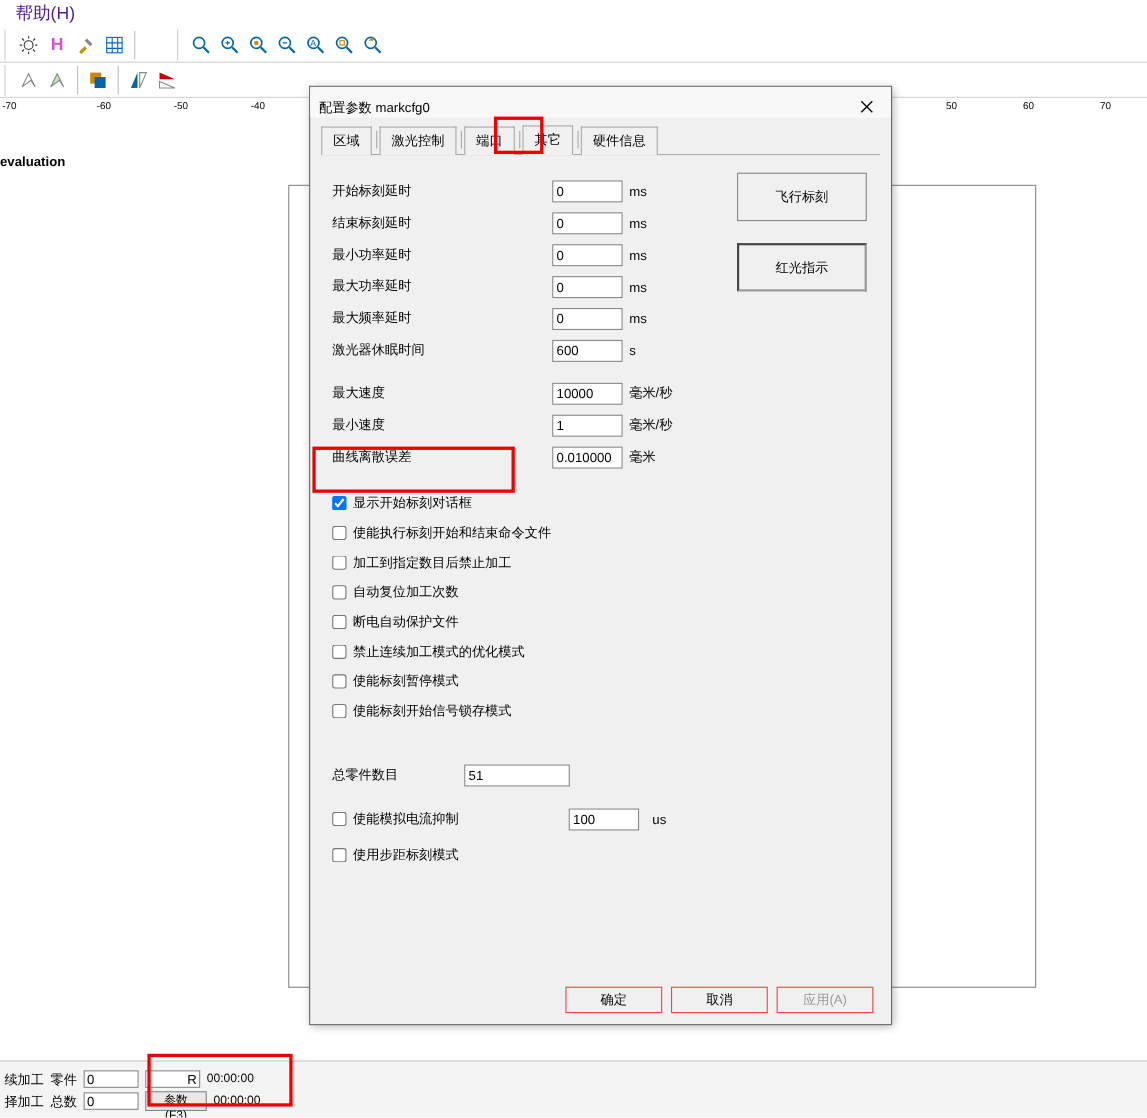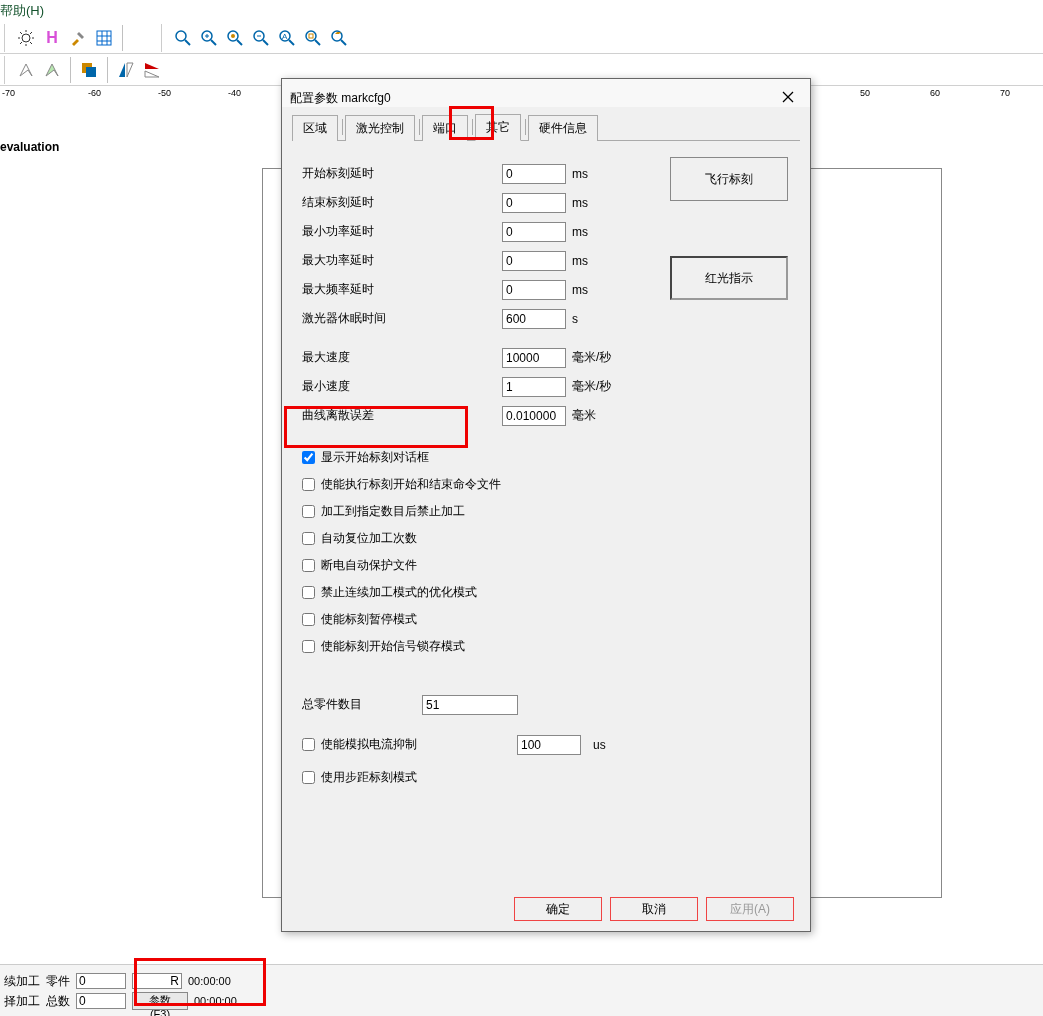--- a/index.html
+++ b/index.html
@@ -1,18 +1,18 @@
 <!DOCTYPE html>
 <html><head>
 <meta charset="utf-8">
 <style>
 * { box-sizing: border-box; margin: 0; padding: 0; }
 body { font-family: "Microsoft YaHei", "SimSun", Arial, sans-serif; font-size: 12px; background: #fff; color: #000; overflow: hidden; width: 1043px; height: 1016px; position: relative; }
 
-.menu-bar { padding: 2px 0; font-size: 13px; color: #14532d; }
+.menu-bar { padding: 2px 14px; font-size: 16px; color: #4c1d95; }
 
 .toolbar1 { display: flex; align-items: center; border-bottom: 1px solid #d0d0d0; height: 32px; padding: 0 4px; gap: 2px; }
 .toolbar2 { display: flex; align-items: center; border-bottom: 1px solid #d0d0d0; height: 32px; padding: 0 4px; gap: 2px; }
 .tb-icon { width: 24px; height: 24px; display: flex; align-items: center; justify-content: center; cursor: pointer; }
 .tb-sep { width: 1px; height: 26px; background: #c0c0c0; margin: 0 4px; }
 .tb-box { width: 2px; height: 28px; border-left: 1px solid #ccc; margin-right: 6px; }
 
 .ruler-h { height: 20px; background: #fff; font-size: 9px; display: flex; position: relative; border-bottom: 1px solid #999; }
 .ruler-h .tick-label { position: absolute; top: 2px; font-size: 9px; color: #000; }
 
@@ -35,23 +35,23 @@
 
 .dialog-body { padding: 18px 20px; position: relative; height: calc(100% - 80px); }
 .param-row { display: flex; align-items: center; height: 29px; }
 .param-label { width: 200px; font-size: 12px; }
 .param-input { width: 64px; height: 20px; border: 1px solid #888; padding: 0 3px; font-size: 12px; background: #fff; }
 .param-unit { margin-left: 6px; font-size: 12px; }
 
 .cb-row { display: flex; align-items: center; height: 27px; gap: 6px; }
 .cb-row input[type=checkbox] { width: 13px; height: 13px; }
 
-.right-buttons { position: absolute; top: 16px; right: 22px; display: flex; flex-direction: column; gap: 36px; }
+.right-buttons { position: absolute; top: 16px; right: 22px; display: flex; flex-direction: column; gap: 20px; }
 .big-btn { width: 118px; height: 44px; border: 1px solid #888; background: #f0f0f0; cursor: pointer; font-size: 12px; }
-.big-btn.pressed { border: 2px inset #999; margin-top: 19px; }
+.big-btn.pressed { border: 2px inset #999; }
 
 .dialog-buttons { position: absolute; bottom: 10px; right: 16px; display: flex; gap: 8px; }
 .dlg-btn { width: 88px; height: 24px; border: 1px solid #ef4444; background: #f0f0f0; cursor: pointer; font-size: 12px; }
 .dlg-btn:disabled { color: #999; }
 
 .bottom-bar { position: absolute; bottom: 0; left: 0; right: 0; height: 52px; border-top: 1px solid #ccc; background: #f4f4f4; padding: 6px 4px; }
 .bb-row { display: flex; align-items: center; height: 20px; gap: 6px; font-size: 12px; }
 .bb-input { width: 50px; height: 16px; border: 1px solid #888; padding: 0 2px; font-size: 12px; }
 .bb-input-r { width: 50px; height: 16px; border: 1px solid #888; padding: 0 2px; font-size: 12px; text-align: right; }
 .bb-btn { height: 18px; border: 1px solid #888; background: #e8e8e8; cursor: pointer; font-size: 11px; padding: 0 6px; }

